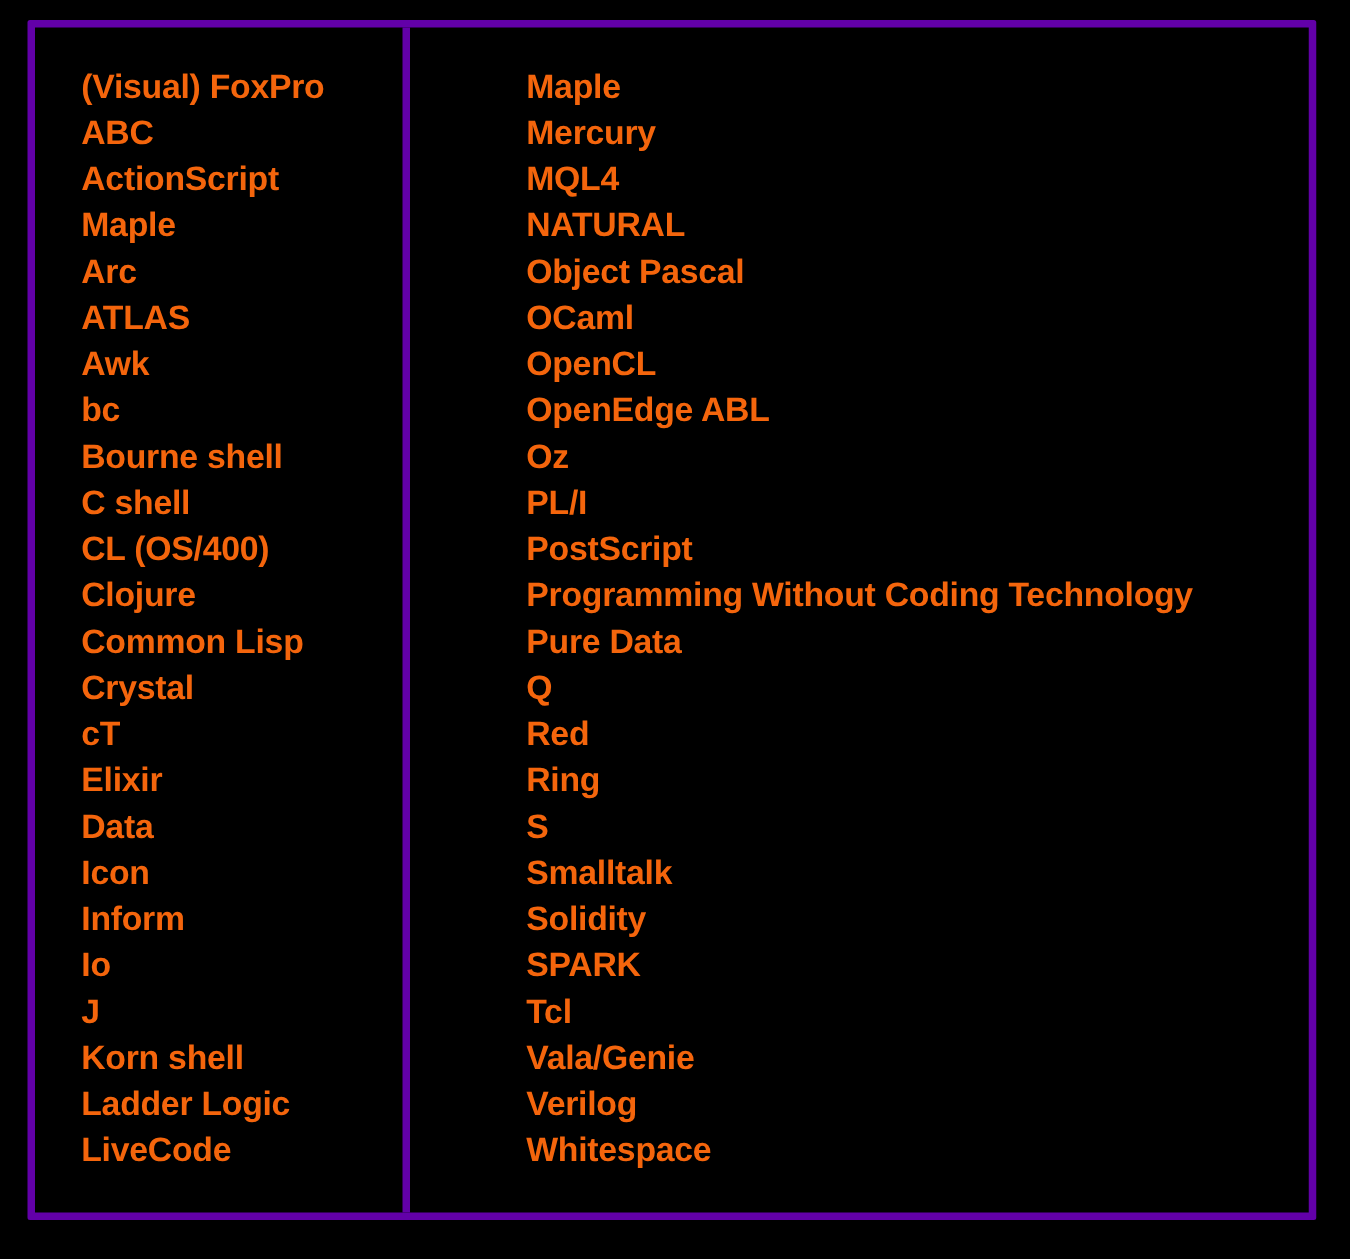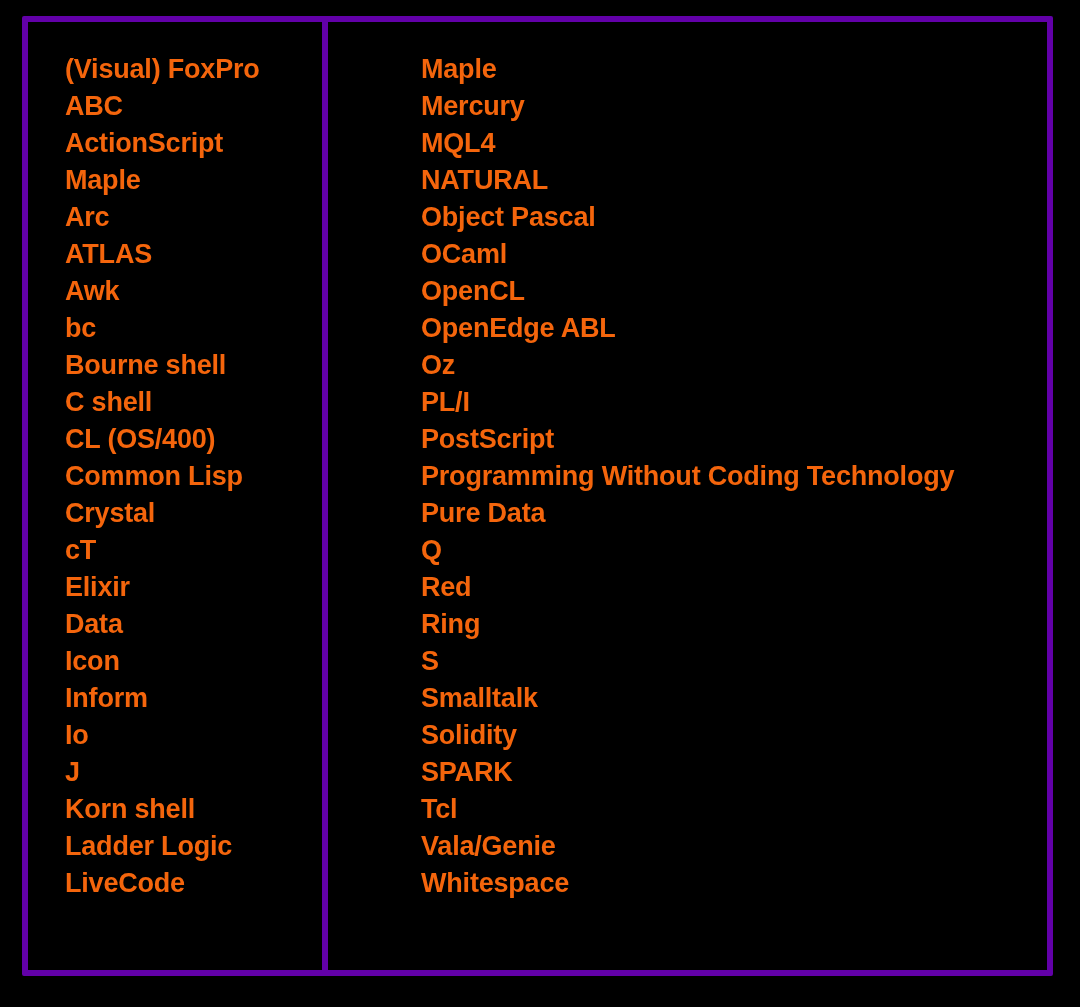--- a/index.html
+++ b/index.html
@@ -83,20 +83,21 @@
         <div class="lang-item">ABC</div>
         <div class="lang-item">ActionScript</div>
         <div class="lang-item">Maple</div>
         <div class="lang-item">Arc</div>
         <div class="lang-item">ATLAS</div>
         <div class="lang-item">Awk</div>
         <div class="lang-item">bc</div>
         <div class="lang-item">Bourne shell</div>
         <div class="lang-item">C shell</div>
         <div class="lang-item">CL (OS/400)</div>
+        <div class="lang-item">Clojure</div>
         <div class="lang-item">Common Lisp</div>
         <div class="lang-item">Crystal</div>
         <div class="lang-item">cT</div>
         <div class="lang-item">Elixir</div>
         <div class="lang-item">Data</div>
         <div class="lang-item">Icon</div>
         <div class="lang-item">Inform</div>
         <div class="lang-item">Io</div>
         <div class="lang-item">J</div>
         <div class="lang-item">Korn shell</div>
@@ -120,18 +121,19 @@
         <div class="lang-item">Pure Data</div>
         <div class="lang-item">Q</div>
         <div class="lang-item">Red</div>
         <div class="lang-item">Ring</div>
         <div class="lang-item">S</div>
         <div class="lang-item">Smalltalk</div>
         <div class="lang-item">Solidity</div>
         <div class="lang-item">SPARK</div>
         <div class="lang-item">Tcl</div>
         <div class="lang-item">Vala/Genie</div>
+        <div class="lang-item">Verilog</div>
         <div class="lang-item">Whitespace</div>
       </div>
 
   </div>
 
 </div>
 
 </body></html>

